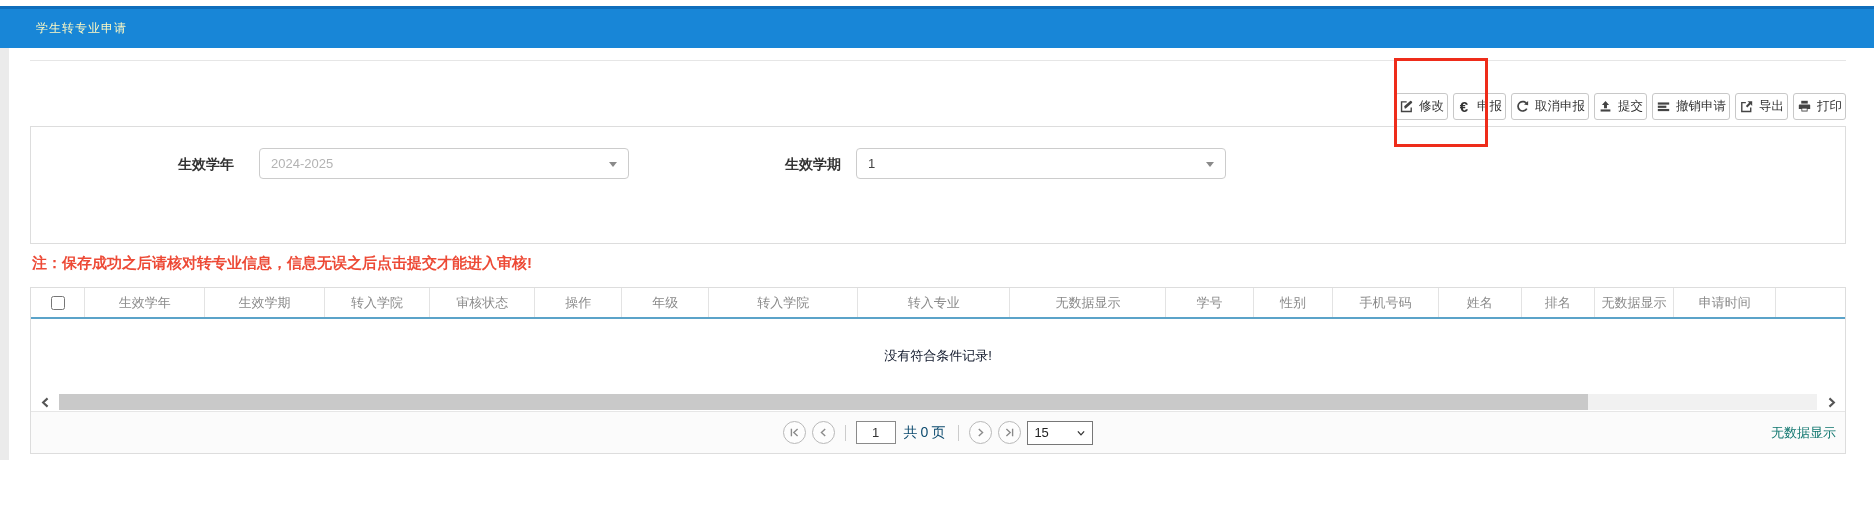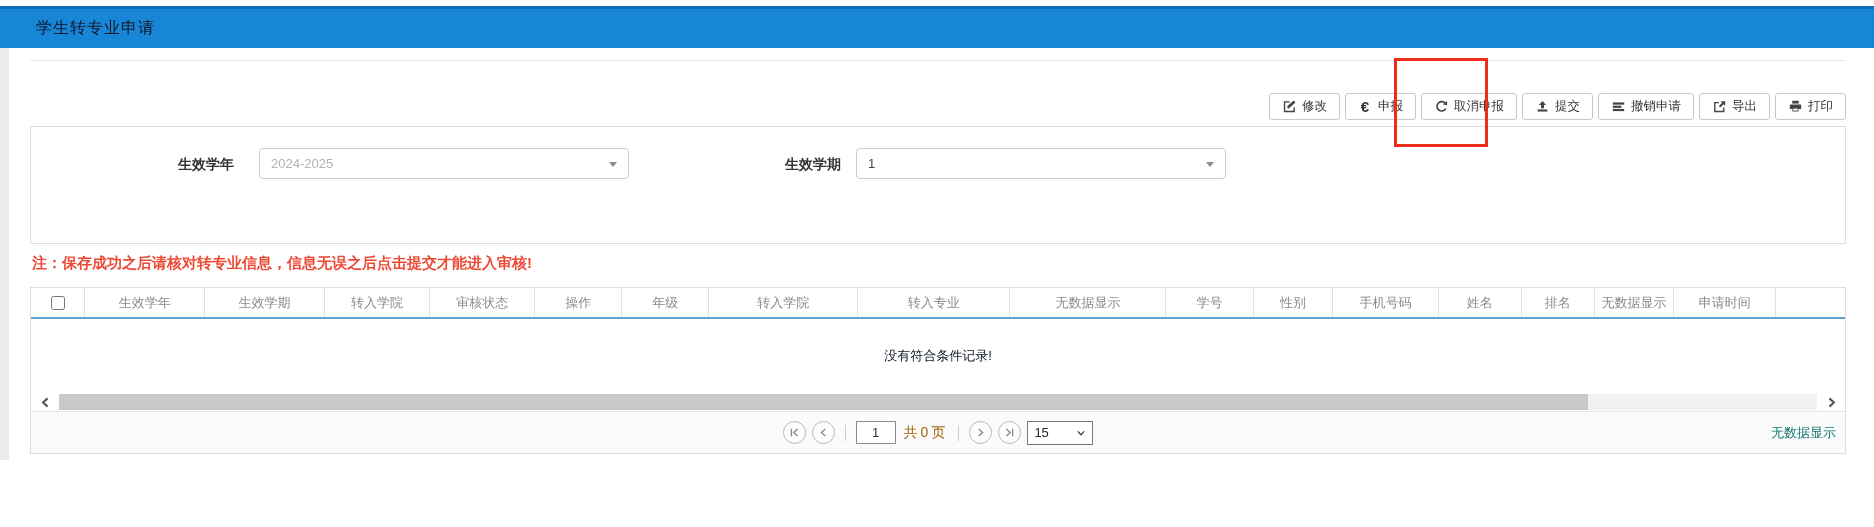--- a/index.html
+++ b/index.html
@@ -14,29 +14,29 @@
   body{
     width:1874px;height:527px;position:relative;background:#fff;
     font-family:"Liberation Sans","DejaVu Sans",sans-serif;color:#333;overflow:hidden;
   }
   
   .topbar{
     position:absolute;left:0;top:6px;width:1874px;height:42px;
     background:var(--header-bg);border-top:3px solid #0f6ebc;
     display:flex;align-items:center;
   }
-  .topbar .title{color:#0f172a;font-size:16px;margin-left:36px;letter-spacing:1px;font-family:Liberation Mono, monospace;}
+  .topbar .title{color:#fef9c3;font-size:12px;margin-left:36px;letter-spacing:1px;font-family:Liberation Mono, monospace;}
   
   .left-gutter{position:absolute;left:0;top:48px;width:9px;height:412px;background:#ebebeb;}
   
   .card-topline{position:absolute;left:30px;top:60px;width:1816px;height:0;border-top:1px solid #e6e6e6;}
   
   .toolbar{position:absolute;left:30px;top:93px;width:1816px;display:flex;justify-content:flex-end;gap:5px;}
   .tb-btn{
-    display:inline-flex;align-items:center;gap:6px;height:27px;padding:0 12px;
+    display:inline-flex;align-items:center;gap:6px;height:27px;padding:0 3px;
     background:#fff;border:1px solid #c8c8c8;border-radius:3px;font-size:12.5px;color:#333;
     font-family:inherit;cursor:pointer;white-space:nowrap;
   }
   .tb-ic{display:inline-flex;width:14px;height:14px;align-items:center;justify-content:center;color:#444;}
   .tb-ic svg{width:13px;height:13px;display:block;}
   .euro-glyph{font-size:15px;font-weight:bold;color:#333;line-height:13px;}
   
   .red-box{position:absolute;left:1394px;top:58px;width:94px;height:89px;border:3px solid var(--annotation-red);z-index:9;pointer-events:none;}
   
   .filter-panel{position:absolute;left:30px;top:126px;width:1816px;height:118px;border:1px solid #ddd;background:#fff;}
@@ -84,21 +84,21 @@
     position:relative;flex:1;background:#fbfbfb;border-top:1px solid #e6e6e6;
     display:flex;align-items:center;justify-content:center;gap:6px;
   }
   .pg-circle{
     width:23px;height:23px;border-radius:50%;border:1px solid #b9b9b9;background:#fdfdfd;color:#8a8a8a;
     display:flex;align-items:center;justify-content:center;cursor:pointer;padding:0;
   }
   .pg-circle svg{width:11px;height:11px;}
   .pg-sep{width:0;height:16px;border-left:1px solid #ccc;margin:0 4px;}
   .pg-input{width:40px;height:23px;border:1px solid #8a8a8a;text-align:center;font-size:13px;font-family:inherit;color:#333;padding:0;}
-  .pg-total{font-size:14px;color:#a16207;letter-spacing:3px;margin-left:2px;}
+  .pg-total{font-size:14px;color:#0c4a6e;letter-spacing:3px;margin-left:2px;}
   .pg-size{
     width:66px;height:24px;border:1px solid #777;background:#fff;display:flex;align-items:center;
     justify-content:space-between;padding:0 6px;font-size:13px;color:#222;cursor:pointer;
   }
   .pg-size svg{width:10px;height:10px;color:#333;}
   .no-data{position:absolute;right:9px;top:50%;transform:translateY(-50%);font-size:13px;color:#0f766e;}
 </style>
 </head>
 <body>
 

